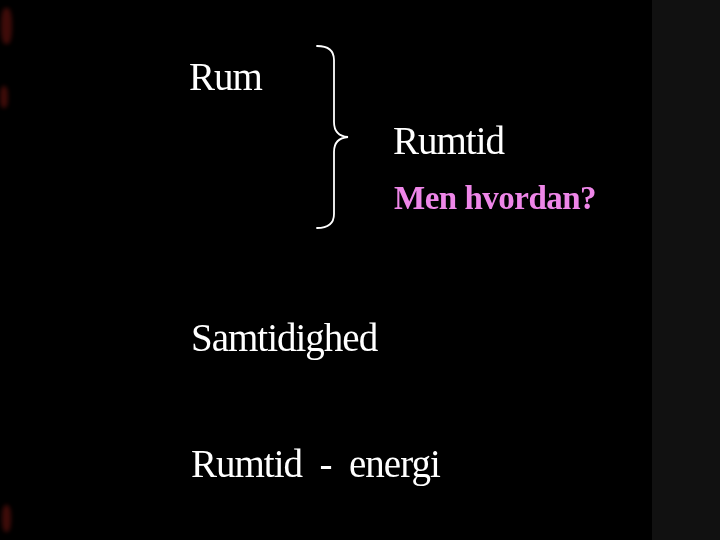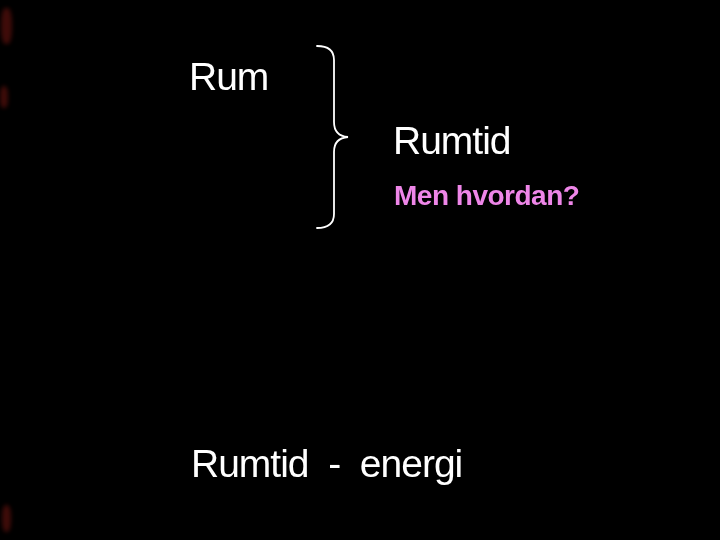--- a/index.html
+++ b/index.html
@@ -2,38 +2,38 @@
 <html><head>
 <meta charset="utf-8">
 <style>
   html, body {
     margin: 0;
     padding: 0;
     background: #111;
   }
   .slide {
     position: relative;
-    width: 720px;
+    width: 652px;
     height: 540px;
     background: #000000;
     overflow: hidden;
-    font-family: Liberation Sans, sans-serif;
+    font-family: Liberation Serif, serif;
     -webkit-font-smoothing: antialiased;
   }
   .slide-label {
     position: absolute;
     color: #ffffff;
     font-size: 39px;
     line-height: 1;
     letter-spacing: -1px;
     white-space: pre;
   }
   .accent-label {
     position: absolute;
-    font-size: 28px;
+    font-size: 33px;
     line-height: 1;
     font-weight: bold;
     letter-spacing: -0.5px;
     white-space: pre;
   }
   .pos-rum        { left: 189px; top: 57px;  }
   .pos-rumtid     { left: 393px; top: 121px; text-align: right; }
   .pos-tid        { left: 187px; top: 184px; }
   .pos-question   { left: 394px; top: 182px; }
   .pos-samtidighed{ left: 191px; top: 318px; }
@@ -69,16 +69,17 @@
 
 
   <svg class="brace-svg" viewBox="0 0 42 190" aria-hidden="true">
     <path d="M 6 4 Q 23 4 23 18 L 23 80 Q 23 94 37 95 Q 23 96 23 110 L 23 172 Q 23 186 6 186" fill="none" stroke="#ffffff" stroke-width="1.8" stroke-linecap="round"></path>
   </svg>
 
   <div class="slide-label pos-rumtid">Rumtid</div>
 
   <div class="accent-label pos-question" style="color: rgb(238, 134, 232);">Men hvordan?</div>
 
+  <div class="slide-label pos-samtidighed">Samtidighed</div>
 
   <div class="slide-label pos-masse">Rumtid  -  energi</div>
 
 </div>
 
 </body></html>

